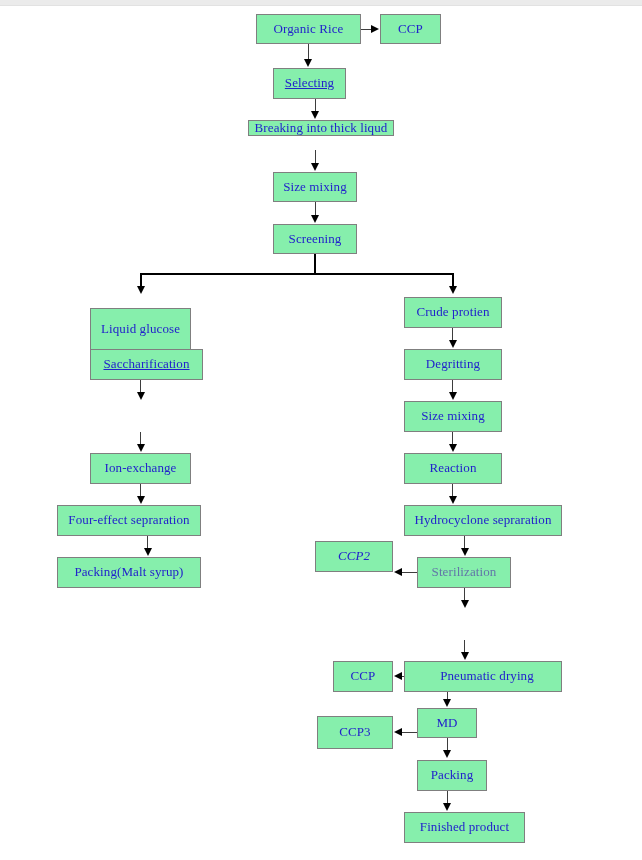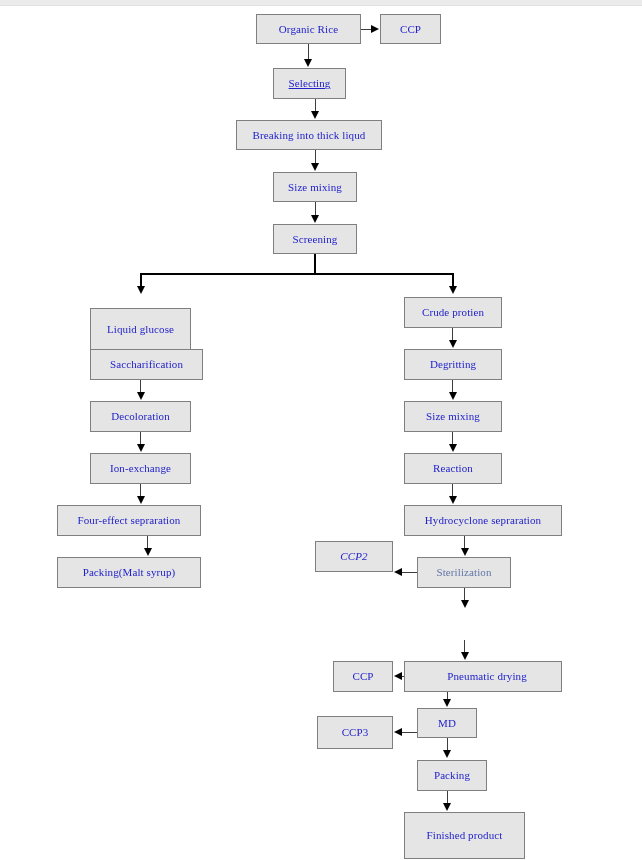--- a/index.html
+++ b/index.html
@@ -23,23 +23,23 @@
     top: 0;
     width: 642px;
     height: 5px;
     background: #ebebeb;
     border-bottom: 1px solid #e2e2e2;
   }
   .node {
     position: absolute;
     box-sizing: border-box;
     border: 1px solid #7f7f7f;
-    background: #e5e5e5;
+    background: #86efac;
     color: #2222cc;
-    font-size: 11px;
+    font-size: 13px;
     line-height: 1.1;
     display: flex;
     align-items: center;
     justify-content: center;
     text-align: right;
     white-space: nowrap;
     letter-spacing: 0.1px;
   }
   .node.muted {
     color: #6276a8;
@@ -152,39 +152,38 @@
 
   <div class="conn v" style="left:447px; top:738px; height:14px;"></div>
   <div class="arrow down" style="left:443px; top:750px;"></div>
 
   <div class="conn v" style="left:447px; top:791px; height:14px;"></div>
   <div class="arrow down" style="left:443px; top:803px;"></div>
 
   <div class="node" style="left:256px; top:14px; width:105px; height:30px;">Organic Rice</div>
   <div class="node" style="left:380px; top:14px; width:61px; height:30px;">CCP</div>
   <div class="node" style="left:273px; top:68px; width:73px; height:31px;text-decoration:underline;">Selecting</div>
-  <div class="node" style="left:236px; top:120px; width:146px; height:30px;">Breaking into thick liqud</div>
+  <div class="node" style="left:248px; top:120px; width:146px; height:16px;">Breaking into thick liqud</div>
   <div class="node" style="left:273px; top:172px; width:84px; height:30px;">Size mixing</div>
   <div class="node" style="left:273px; top:224px; width:84px; height:30px;">Screening</div>
 
   <div class="node" style="left:90px; top:308px; width:101px; height:42px;">Liquid glucose</div>
-  <div class="node" style="left:90px; top:349px; width:113px; height:31px;">Saccharification</div>
-  <div class="node" style="left:90px; top:401px; width:101px; height:31px;">Decoloration</div>
+  <div class="node" style="left:90px; top:349px; width:113px; height:31px;text-decoration:underline;">Saccharification</div>
   <div class="node" style="left:90px; top:453px; width:101px; height:31px;">Ion-exchange</div>
   <div class="node" style="left:57px; top:505px; width:144px; height:31px;">Four-effect sepraration</div>
   <div class="node" style="left:57px; top:557px; width:144px; height:31px;">Packing(Malt syrup)</div>
 
   <div class="node" style="left:404px; top:297px; width:98px; height:31px;">Crude protien</div>
   <div class="node" style="left:404px; top:349px; width:98px; height:31px;">Degritting</div>
   <div class="node" style="left:404px; top:401px; width:98px; height:31px;">Size mixing</div>
   <div class="node" style="left:404px; top:453px; width:98px; height:31px;">Reaction</div>
   <div class="node" style="left:404px; top:505px; width:158px; height:31px;">Hydrocyclone sepraration</div>
 
   <div class="node" style="left:315px; top:541px; width:78px; height:31px;font-style:italic;">CCP2</div>
   <div class="node muted" style="left:417px; top:557px; width:94px; height:31px;">Sterilization</div>
   <div class="node" style="left:333px; top:661px; width:60px; height:31px;">CCP</div>
   <div class="node" style="left:404px; top:661px; width:158px; height:31px;padding-left:8px;">Pneumatic drying</div>
   <div class="node" style="left:317px; top:716px; width:76px; height:33px;">CCP3</div>
   <div class="node" style="left:417px; top:708px; width:60px; height:30px;">MD</div>
   <div class="node" style="left:417px; top:760px; width:70px; height:31px;">Packing</div>
-  <div class="node" style="left:404px; top:812px; width:121px; height:47px;">Finished product</div>
+  <div class="node" style="left:404px; top:812px; width:121px; height:31px;">Finished product</div>
 
 </div>
 
 </body></html>

